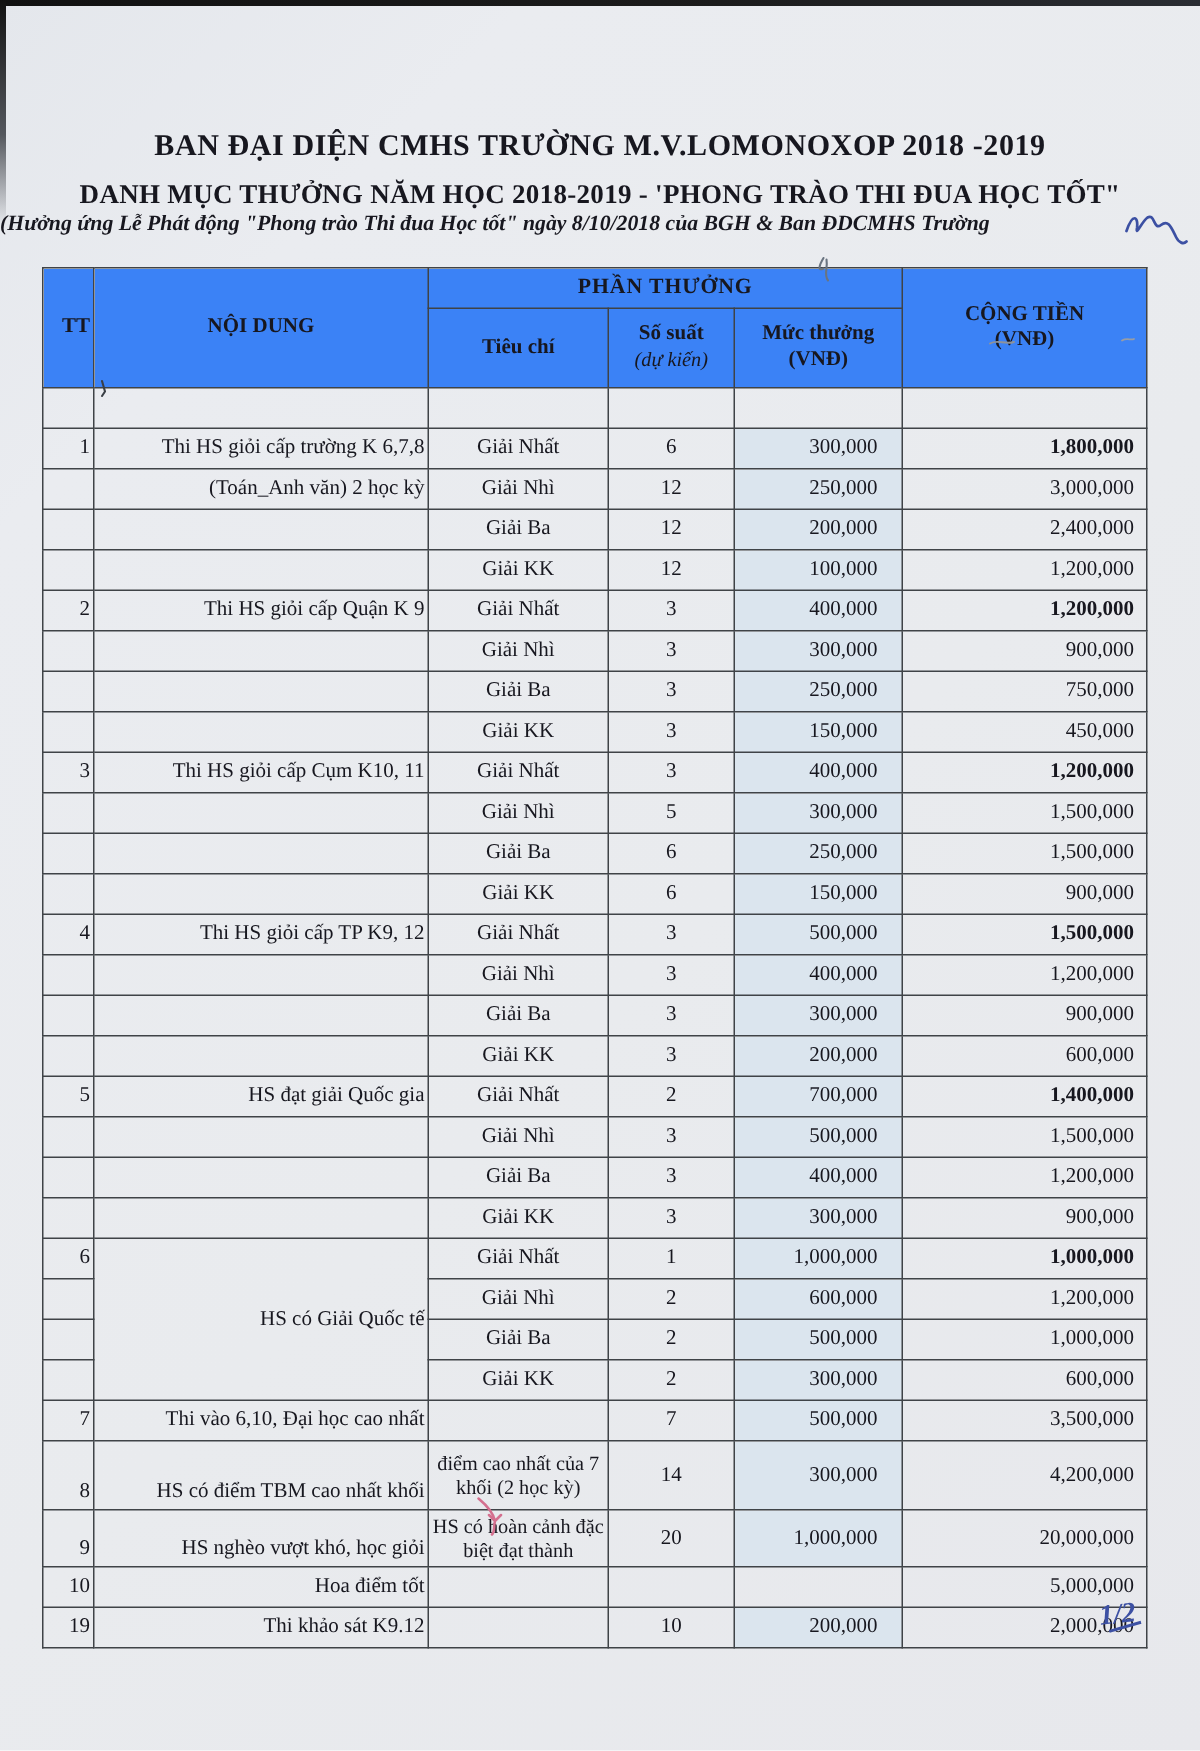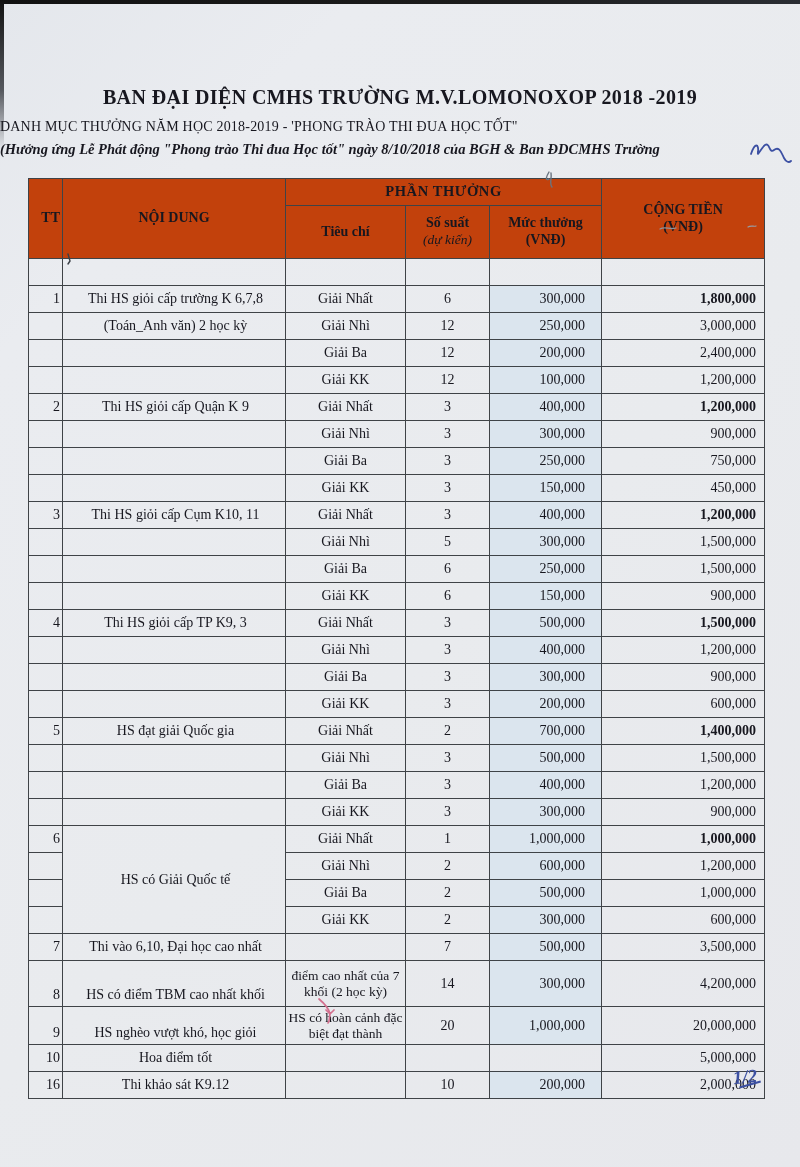--- a/index.html
+++ b/index.html
@@ -7,35 +7,35 @@
     width:800px;height:1167px;position:relative;overflow:hidden;
     background:linear-gradient(135deg,#e4e7ec 0%,#eaecf0 18%,#e9ebee 55%,#e7e8ec 100%);
     font-family:"Liberation Serif","DejaVu Serif",serif;
     color:#17171f;
   }
   .edge-top{position:absolute;top:0;left:0;width:800px;height:4px;background:linear-gradient(90deg,#111 0%,#1c1c1c 60%,#2a2d33 100%);}
   .edge-left{position:absolute;top:0;left:0;width:4px;height:150px;background:linear-gradient(180deg,#111 0%,#55585e 60%,rgba(120,124,130,0) 100%);}
 
   .doc-title{position:absolute;top:86px;left:0;width:100%;text-align:center;
     font-size:20px;font-weight:bold;letter-spacing:.4px;}
-  .doc-subtitle{position:absolute;top:119px;left:0;width:100%;text-align:left;
-    font-size:14px;font-weight:normal;letter-spacing:.2px;}
+  .doc-subtitle{position:absolute;top:119px;left:0;width:100%;text-align:center;
+    font-size:18px;font-weight:bold;letter-spacing:.2px;}
   .doc-subnote{position:absolute;top:141px;left:0;width:100%;text-align:left;
     font-size:14.5px;font-weight:bold;font-style:italic;}
 
   table.reward{position:absolute;left:28px;top:178px;width:736px;
     border-collapse:collapse;table-layout:fixed;}
   .reward th,.reward td{border:1.6px solid #3f4347;overflow:hidden;}
-  .reward th{background:#c2410c;font-size:14px;padding:1px 2px;line-height:1.2;}
+  .reward th{background:#3b82f6;font-size:14px;padding:1px 2px;line-height:1.2;}
   .reward .th-span{font-size:14.5px;letter-spacing:.6px;height:24px;}
   .reward .th-sub{height:50px;}
   .reward td{font-size:14px;padding:0 2px;height:26px;background:transparent;}
   .sub-i{font-style:italic;font-weight:normal;font-size:13.5px;}
   .c-tt{text-align:right;}
-  .c-nd{text-align:center;padding-left:5px !important;}
+  .c-nd{text-align:right;padding-left:5px !important;}
   .c-tc{text-align:center;}
   .c-ss{text-align:center;}
   .c-muc{text-align:right;padding-right:16px !important;background:#dbe5ee !important;}
   .c-muc.noshade{background:transparent !important;}
   .c-cong{text-align:right;padding-right:8px !important;}
   td.bold{font-weight:bold;}
   td.small-two{font-size:13.5px;line-height:1.18;padding:1px 2px;margin-left:44px;}
   tr.vbottom td.c-tt,tr.vbottom td.c-nd{vertical-align:bottom;padding-bottom:3px;}
 
   .pagenum{position:absolute;left:733px;top:1066px;color:#3c50a3;font-size:19px;
@@ -189,21 +189,21 @@
       <tr>
         <td class="c-tt"></td>
         <td class="c-nd"></td>
         <td class="c-tc">Giải KK</td>
         <td class="c-ss">6</td>
         <td class="c-muc">150,000</td>
         <td class="c-cong">900,000</td>
       </tr>
       <tr>
         <td class="c-tt">4</td>
-        <td class="c-nd">Thi HS giỏi cấp TP  K9, 3</td>
+        <td class="c-nd">Thi HS giỏi cấp TP  K9, 12</td>
         <td class="c-tc">Giải Nhất</td>
         <td class="c-ss">3</td>
         <td class="c-muc">500,000</td>
         <td class="c-cong bold">1,500,000</td>
       </tr>
       <tr>
         <td class="c-tt"></td>
         <td class="c-nd"></td>
         <td class="c-tc">Giải Nhì</td>
         <td class="c-ss">3</td>
@@ -313,21 +313,21 @@
       </tr>
       <tr style="height: 18px;">
         <td class="c-tt">10</td>
         <td class="c-nd">Hoa điểm tốt</td>
         <td class="c-tc"></td>
         <td class="c-ss"></td>
         <td class="c-muc noshade"></td>
         <td class="c-cong">5,000,000</td>
       </tr>
       <tr style="height: 18px;">
-        <td class="c-tt">16</td>
+        <td class="c-tt">19</td>
         <td class="c-nd">Thi khảo sát K9.12</td>
         <td class="c-tc"></td>
         <td class="c-ss">10</td>
         <td class="c-muc">200,000</td>
         <td class="c-cong">2,000,000</td>
       </tr>
     </tbody>
 </table>
 
 <svg class="hand" style="left:541px;top:170px" width="16" height="20">

